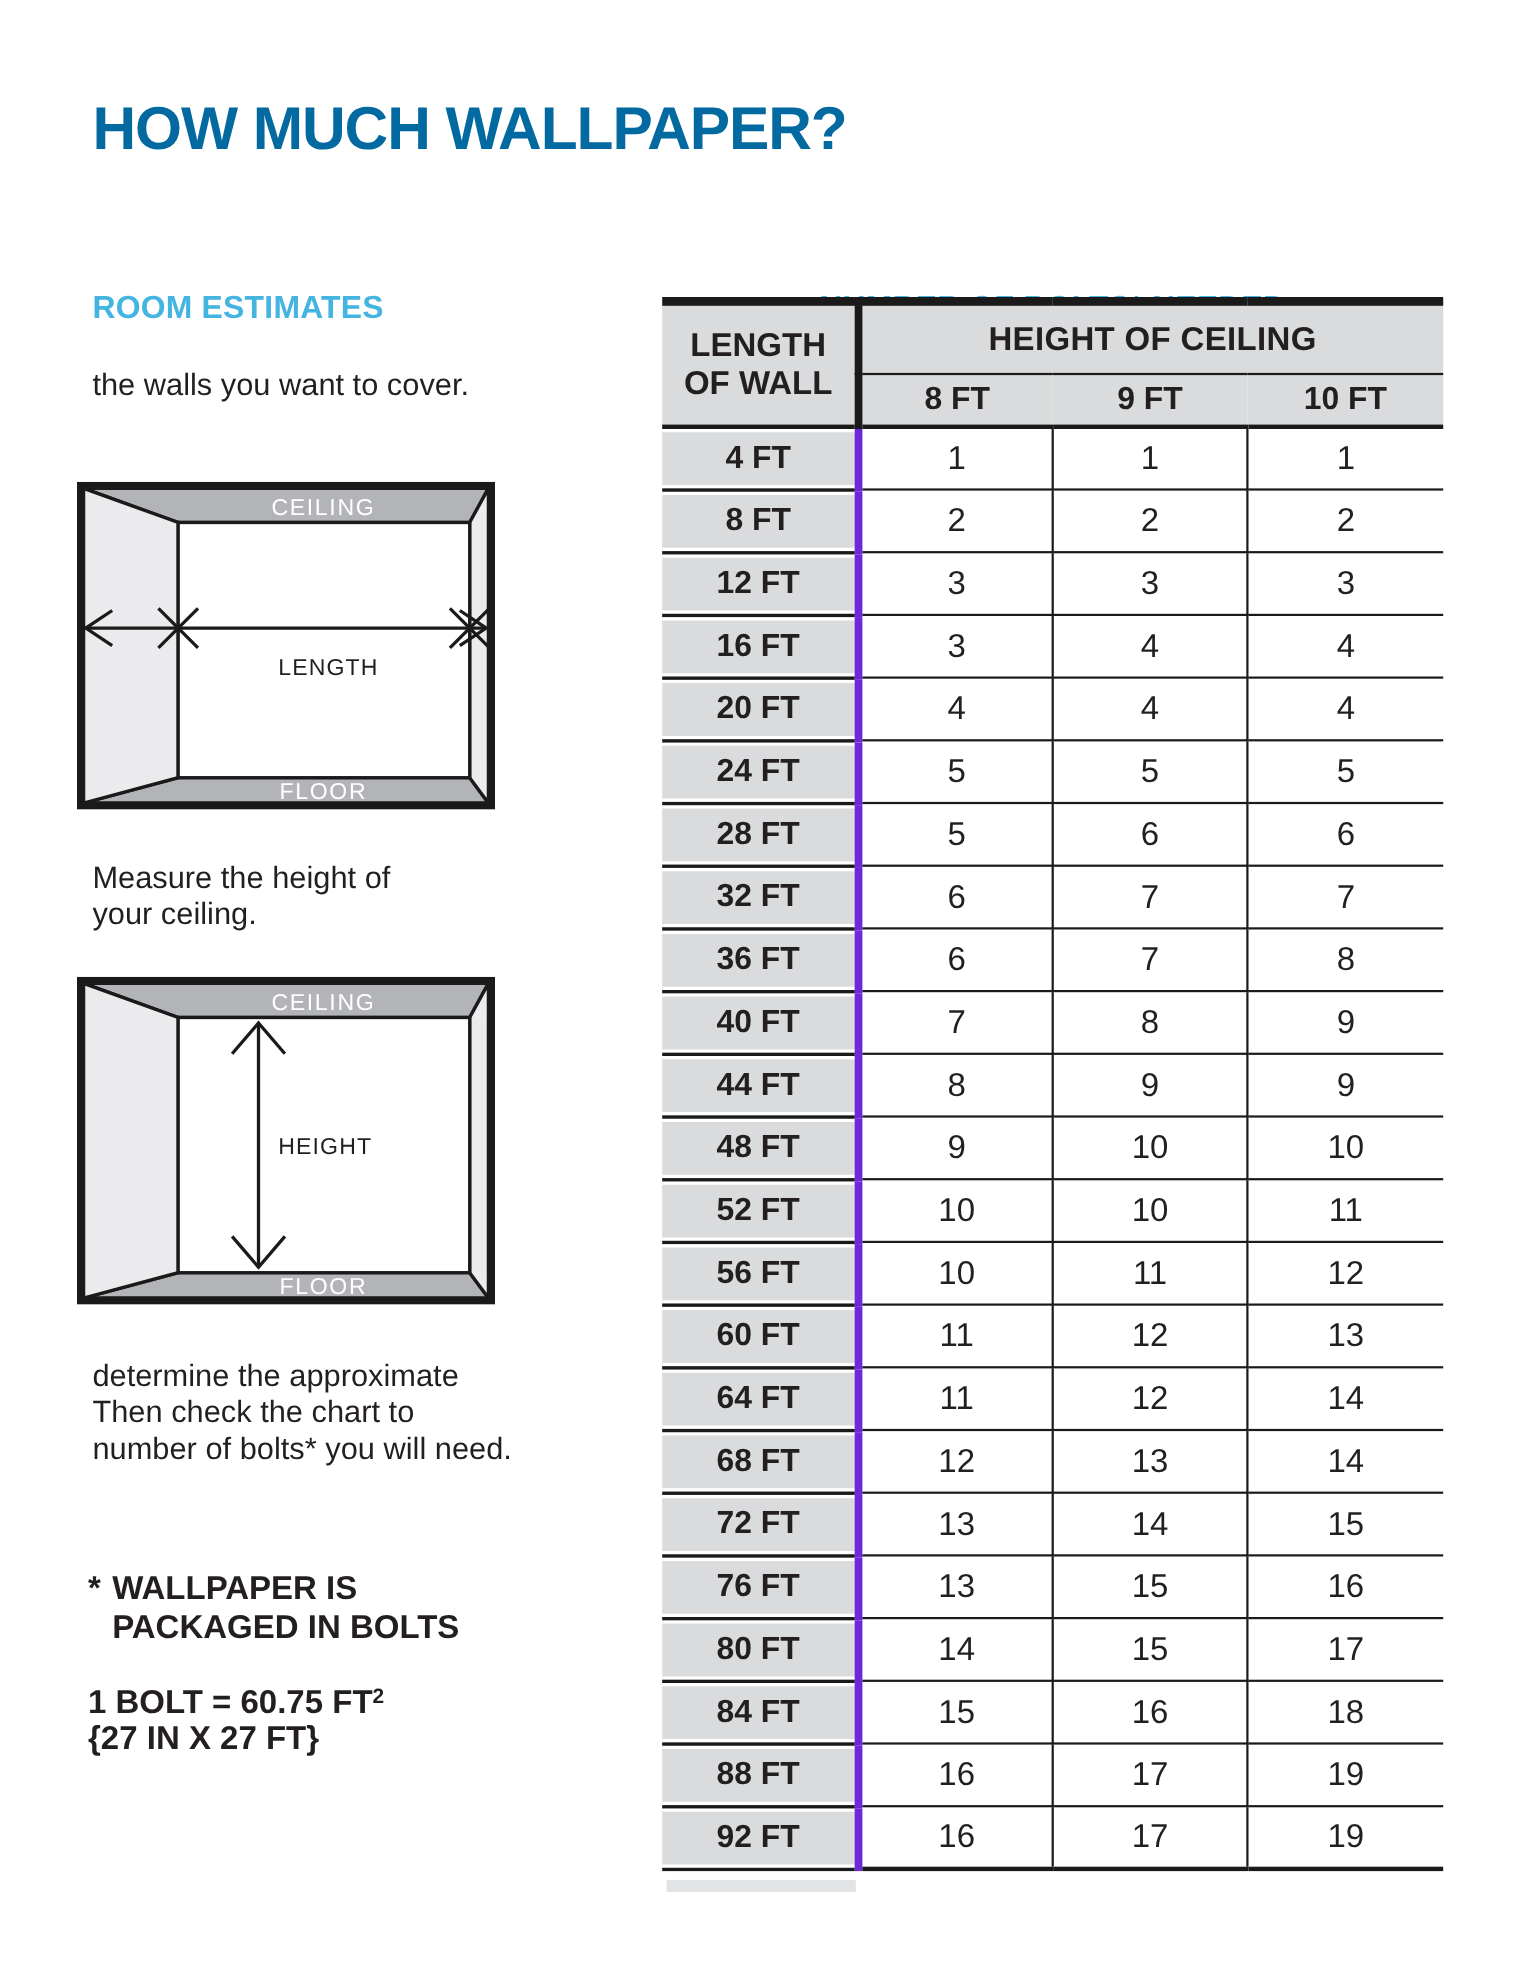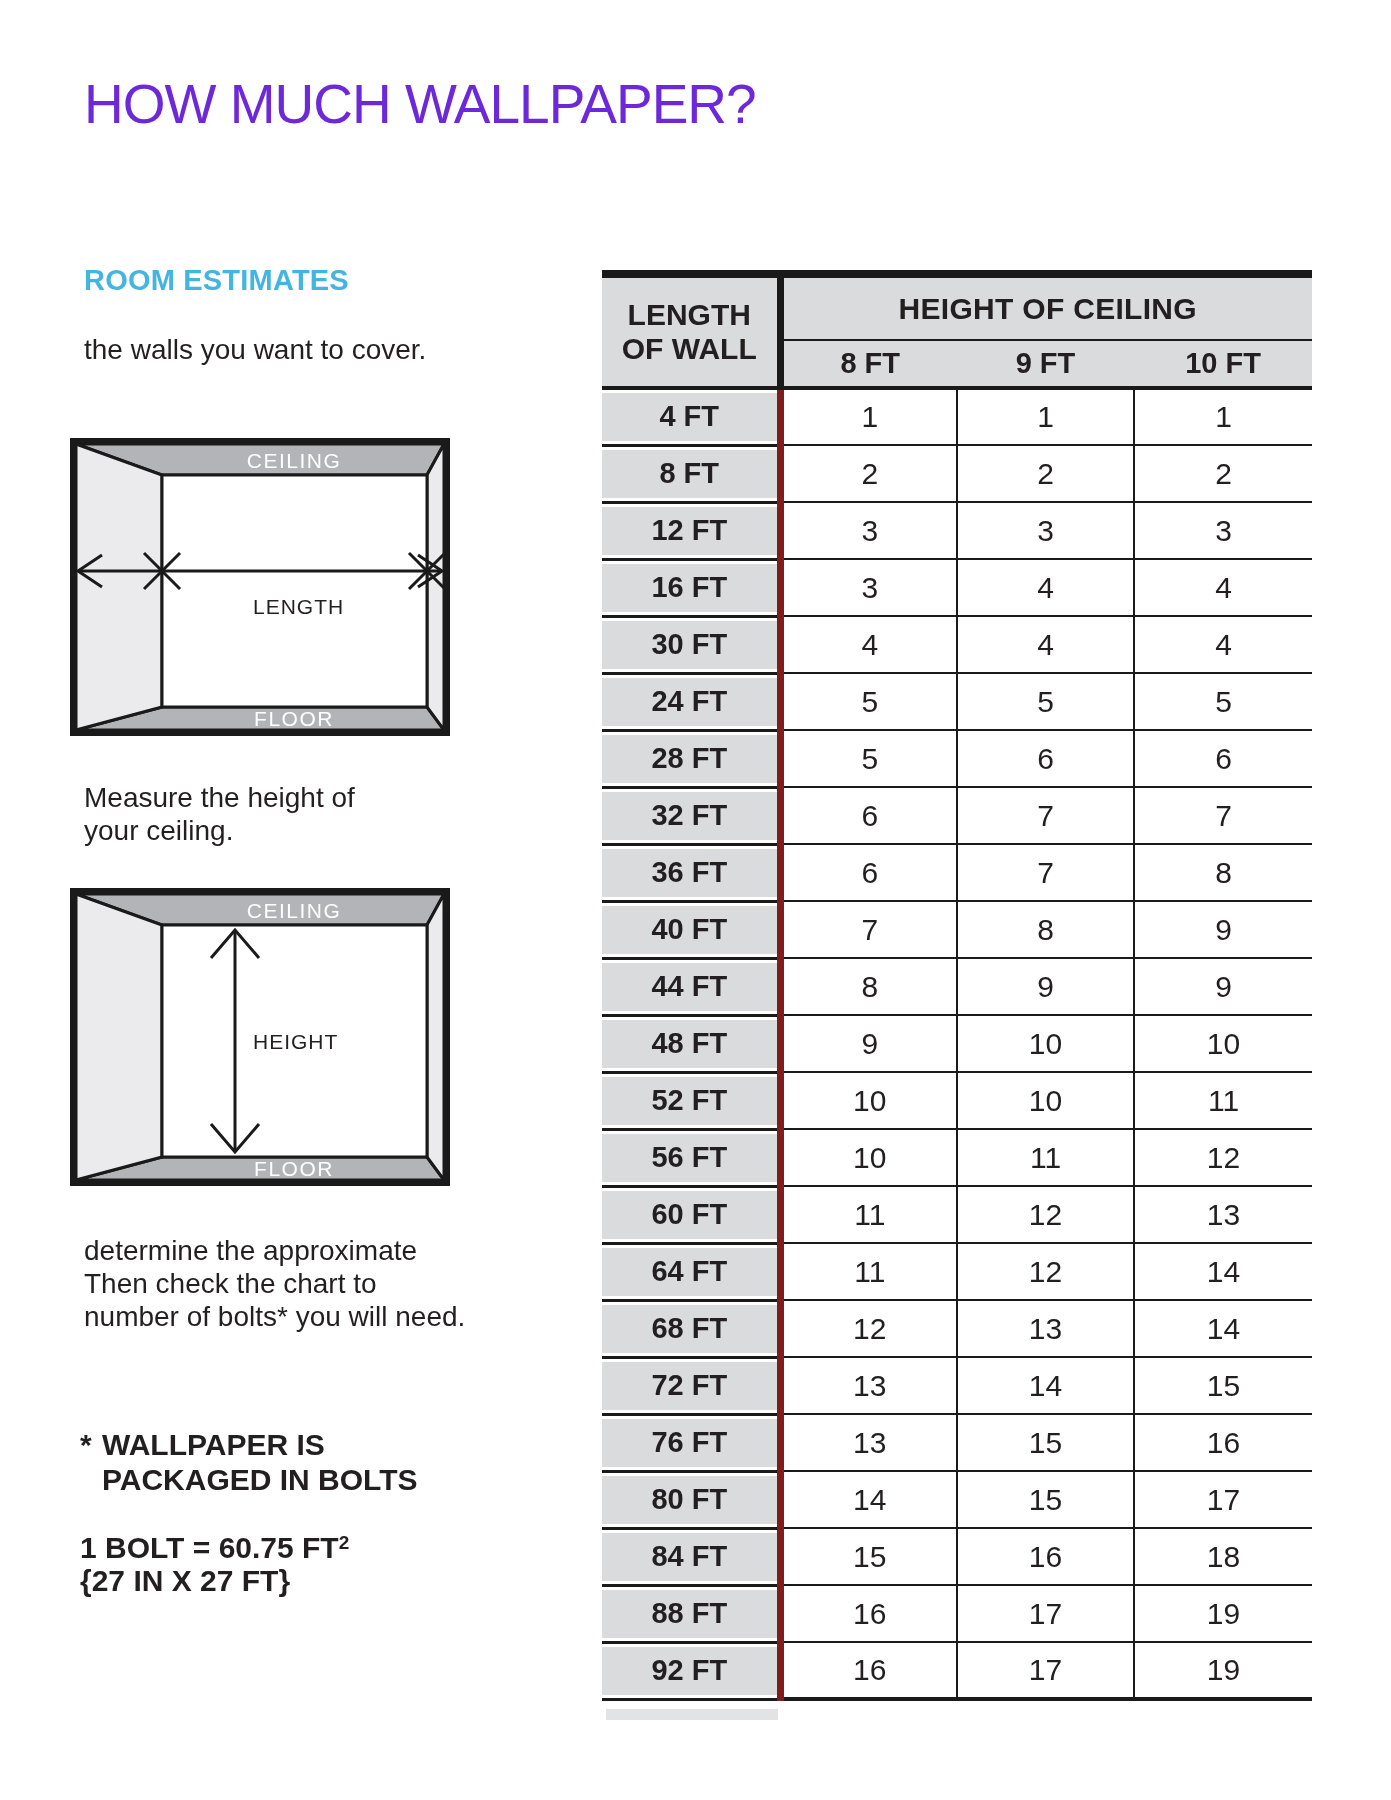--- a/index.html
+++ b/index.html
@@ -5,22 +5,22 @@
   html,body{margin:0;padding:0;background:#fff;}
   body{
     position:relative;
     width:1391px;height:1800px;
     font-family:"Liberation Sans", sans-serif;
     color:#231f20;
     overflow:hidden;
   }
   .abs{position:absolute;}
   .page-title{
-    left:84px;top:72px;
-    font-size:55px;font-weight:normal;color:#6d28d9;letter-spacing:-1px;
+    left:84px;top:84px;
+    font-size:55px;font-weight:bold;color:#0369a1;letter-spacing:-1px;
     white-space:nowrap;
   }
   .section-heading{
     font-size:29px;font-weight:bold;color:#44b4e1;letter-spacing:0.2px;
     white-space:nowrap;
   }
   .body-text{
     font-size:28px;line-height:33px;color:#231f20;
   }
   .table-heading{
@@ -47,21 +47,21 @@
   }
   tr.sub th{
     border-bottom:4px solid #1a1a1a;
     font-size:29px;font-weight:bold;
   }
   tbody tr{height:57px;}
   tbody th.rowhead{
     background:#dadbdc;
     font-size:29px;font-weight:bold;
     border-top:3px solid #1a1a1a;border-bottom:3px solid #1a1a1a;
-    border-right:7px solid #7f1d1d;
+    border-right:7px solid #6d28d9;
     box-shadow:inset 0 3px 0 #ffffff, inset 0 -3px 0 #ffffff;
   }
   tbody td{
     background:#fff;
     border:2px solid #1a1a1a;border-right-width:2px;
     font-size:30px;font-weight:400;
   }
   tbody td:last-child{border-right:0;}
   tbody tr:last-child td{border-bottom:4px solid #1a1a1a;}
   tbody tr:last-child th.rowhead{border-bottom:3px solid #1a1a1a;}
@@ -201,21 +201,21 @@
           <td>3</td>
           <td>3</td>
         </tr>
         <tr>
           <th class="rowhead">16 FT</th>
           <td>3</td>
           <td>4</td>
           <td>4</td>
         </tr>
         <tr>
-          <th class="rowhead">30 FT</th>
+          <th class="rowhead">20 FT</th>
           <td>4</td>
           <td>4</td>
           <td>4</td>
         </tr>
         <tr>
           <th class="rowhead">24 FT</th>
           <td>5</td>
           <td>5</td>
           <td>5</td>
         </tr>

